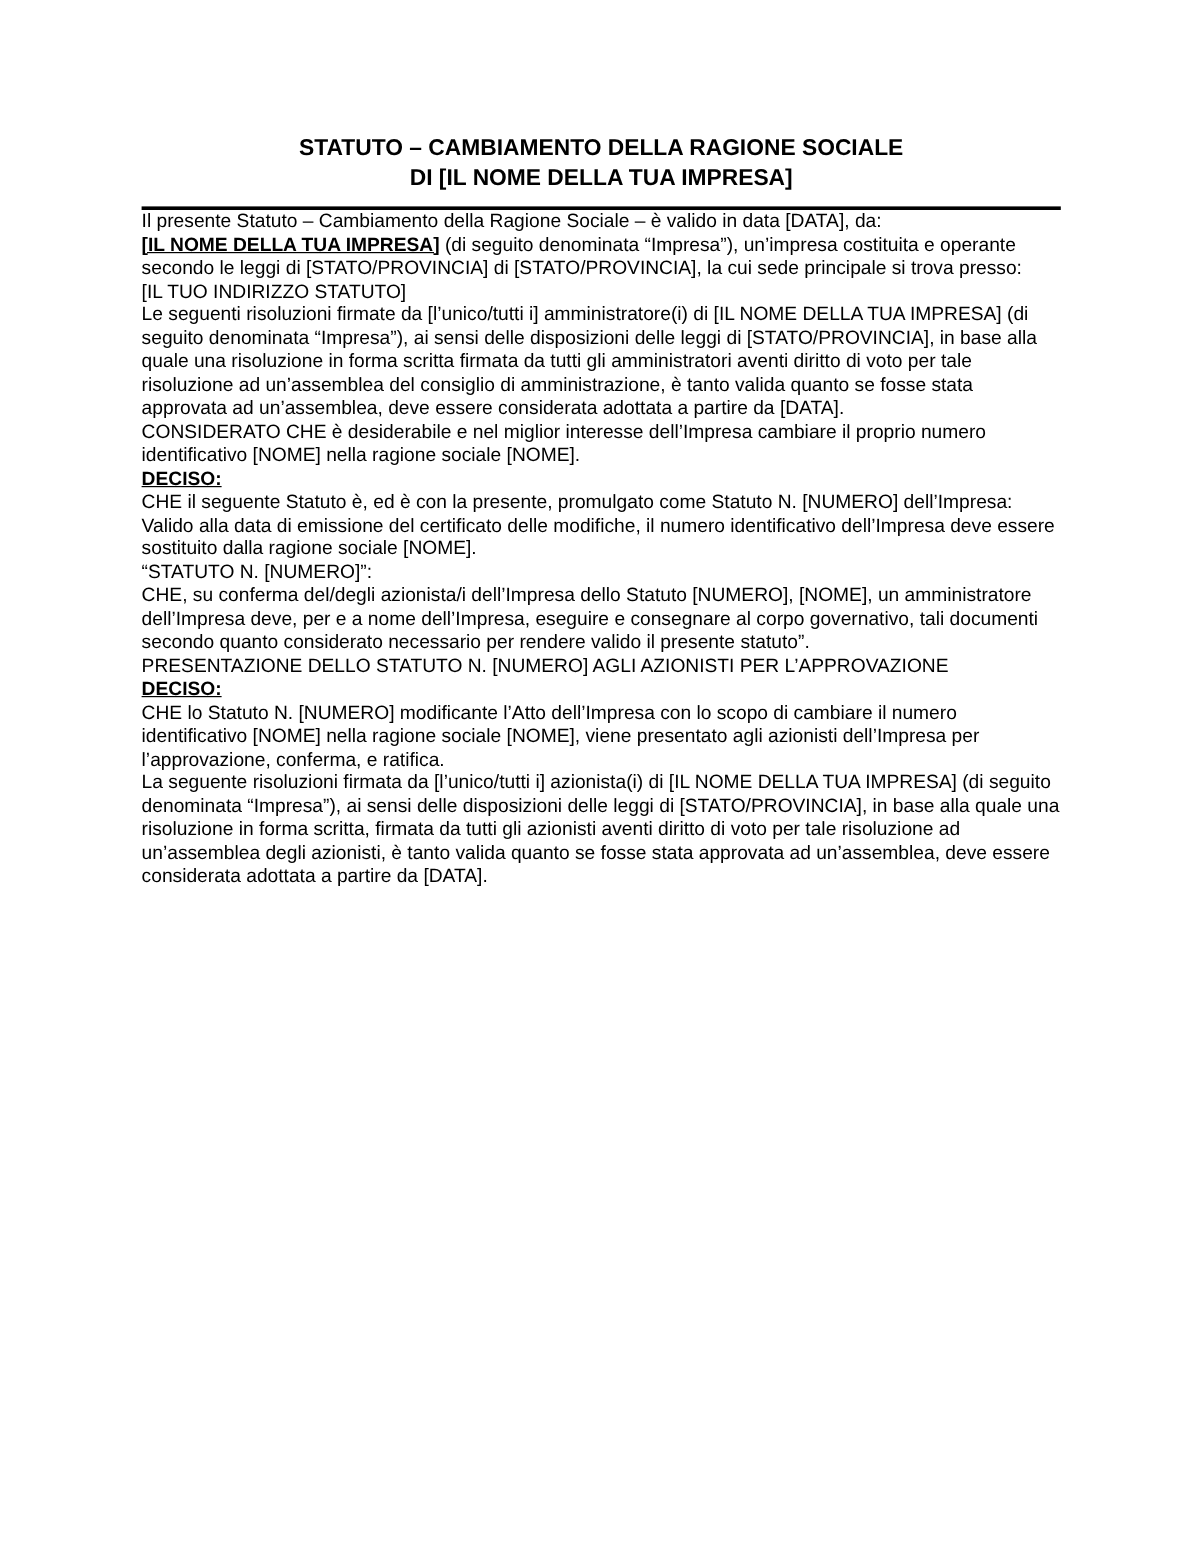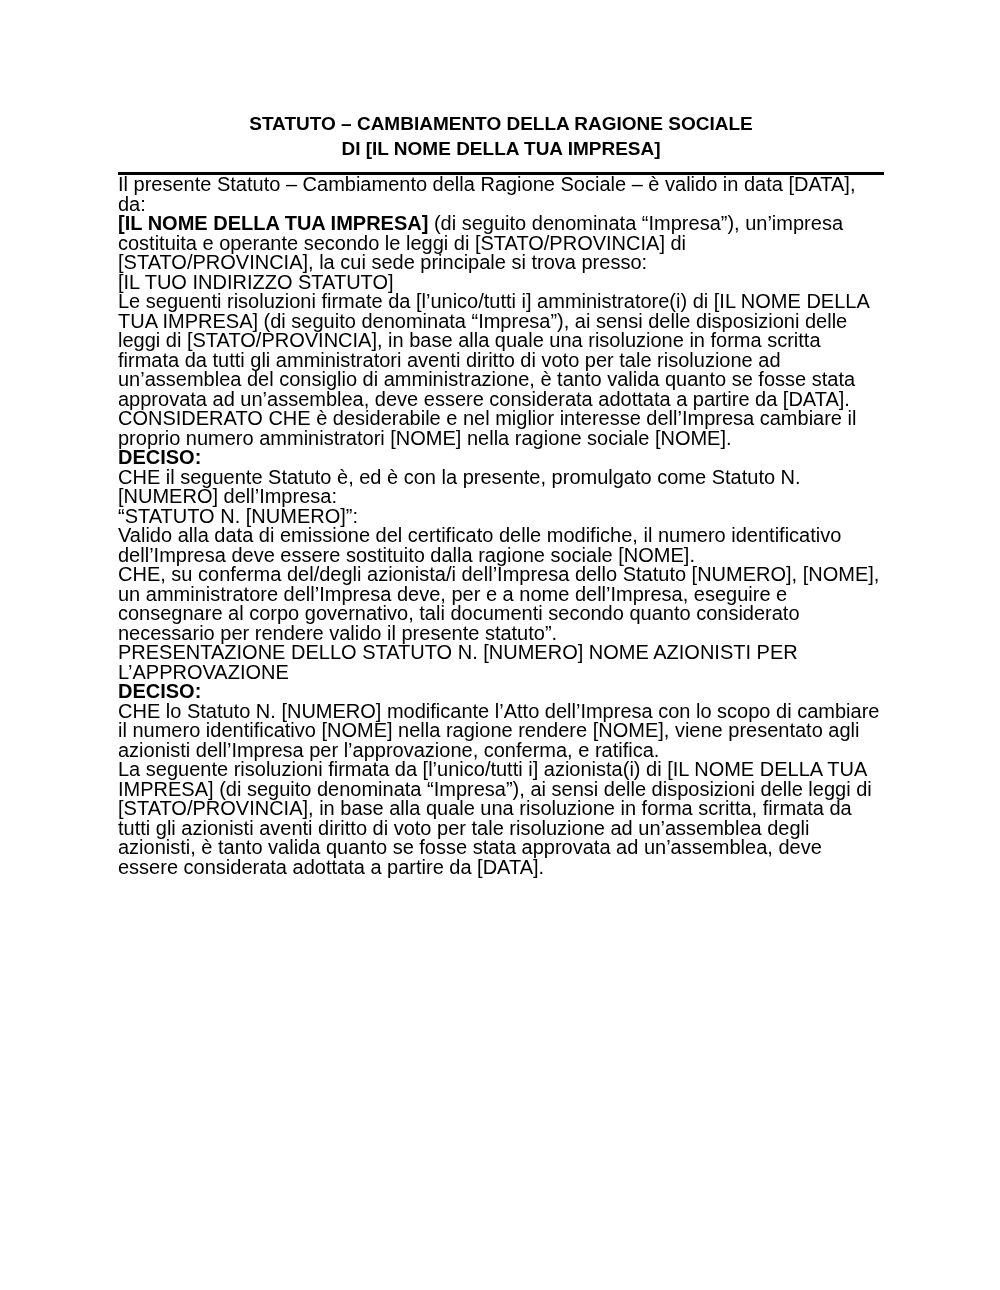--- a/index.html
+++ b/index.html
@@ -21,25 +21,25 @@
     text-align: center;
   }
   .title-rule {
     margin-top: 11px;
     border: none;
     border-top: 3px solid #000000;
     height: 0;
   }
   p.body-text {
     margin: 0;
-    font-size: 20px;
+    font-size: 16px;
     line-height: 19.5px;
     text-align: left;
   }
-  .bold { font-weight: bold; }
+  .bold { font-weight: bold; text-decoration: underline; }
   .mt13 { margin-top: 13px; }
   .mt19 { margin-top: 19px; }
   .mt36 { margin-top: 36px; }
   .mt38 { margin-top: 38px; }
   .mt56 { margin-top: 56px; }
   .mt57 { margin-top: 57px; }
   .footer {
     position: absolute;
     left: 118px;
     right: 116px;
@@ -67,37 +67,37 @@
     <div class="title-rule"></div>
 
     <p class="body-text mt57">Il presente Statuto – Cambiamento della Ragione Sociale – è valido in data [DATA], da:</p>
 
     <p class="body-text mt36"><span class="bold">[IL NOME DELLA TUA IMPRESA]</span><span> (di seguito denominata “Impresa”), un’impresa costituita e operante secondo le leggi di [STATO/PROVINCIA] di [STATO/PROVINCIA], la cui sede principale si trova presso:</span></p>
 
     <p class="body-text mt19">[IL TUO INDIRIZZO STATUTO]</p>
 
     <p class="body-text mt56">Le seguenti risoluzioni firmate da [l’unico/tutti i] amministratore(i) di [IL NOME DELLA TUA IMPRESA] (di seguito denominata “Impresa”), ai sensi delle disposizioni delle leggi di [STATO/PROVINCIA], in base alla quale una risoluzione in forma scritta firmata da tutti gli amministratori aventi diritto di voto per tale risoluzione ad un’assemblea del consiglio di amministrazione, è tanto valida quanto se fosse stata approvata ad un’assemblea, deve essere considerata adottata a partire da [DATA].</p>
 
-    <p class="body-text mt19">CONSIDERATO CHE è desiderabile e nel miglior interesse dell’Impresa cambiare il proprio numero amministratori [NOME] nella ragione sociale [NOME].</p>
+    <p class="body-text mt19">CONSIDERATO CHE è desiderabile e nel miglior interesse dell’Impresa cambiare il proprio numero identificativo [NOME] nella ragione sociale [NOME].</p>
 
     <p class="body-text bold mt38">DECISO:</p>
 
     <p class="body-text mt19">CHE il seguente Statuto è, ed è con la presente, promulgato come Statuto N. [NUMERO] dell’Impresa:</p>
 
+    <p class="body-text mt19">Valido alla data di emissione del certificato delle modifiche, il numero identificativo dell’Impresa deve essere sostituito dalla ragione sociale [NOME].</p>
+
     <p class="body-text mt19">“STATUTO N. [NUMERO]”:</p>
-
-    <p class="body-text mt19">Valido alla data di emissione del certificato delle modifiche, il numero identificativo dell’Impresa deve essere sostituito dalla ragione sociale [NOME].</p>
 
     <p class="body-text mt13">CHE, su conferma del/degli azionista/i dell’Impresa dello Statuto [NUMERO], [NOME], un amministratore dell’Impresa deve, per e a nome dell’Impresa, eseguire e consegnare al corpo governativo, tali documenti secondo quanto considerato necessario per rendere valido il presente statuto”.</p>
 
-    <p class="body-text mt19">PRESENTAZIONE DELLO STATUTO N. [NUMERO] NOME AZIONISTI PER L’APPROVAZIONE</p>
+    <p class="body-text mt19">PRESENTAZIONE DELLO STATUTO N. [NUMERO] AGLI AZIONISTI PER L’APPROVAZIONE</p>
 
     <p class="body-text bold mt38">DECISO:</p>
 
-    <p class="body-text mt19">CHE lo Statuto N. [NUMERO] modificante l’Atto dell’Impresa con lo scopo di cambiare il numero identificativo [NOME] nella ragione rendere [NOME], viene presentato agli azionisti dell’Impresa per l’approvazione, conferma, e ratifica.</p>
+    <p class="body-text mt19">CHE lo Statuto N. [NUMERO] modificante l’Atto dell’Impresa con lo scopo di cambiare il numero identificativo [NOME] nella ragione sociale [NOME], viene presentato agli azionisti dell’Impresa per l’approvazione, conferma, e ratifica.</p>
 
     <p class="body-text mt19">La seguente risoluzioni firmata da [l’unico/tutti i] azionista(i) di [IL NOME DELLA TUA IMPRESA] (di seguito denominata “Impresa”), ai sensi delle disposizioni delle leggi di [STATO/PROVINCIA], in base alla quale una risoluzione in forma scritta, firmata da tutti gli azionisti aventi diritto di voto per tale risoluzione ad un’assemblea degli azionisti, è tanto valida quanto se fosse stata approvata ad un’assemblea, deve essere considerata adottata a partire da [DATA].</p>
 
   </div>
 
   <div class="footer">
     <span>Statuto – Cambiamento della Ragione Sociale</span>
     <span>Pagina 9 di 2</span>
   </div>
 </div>

